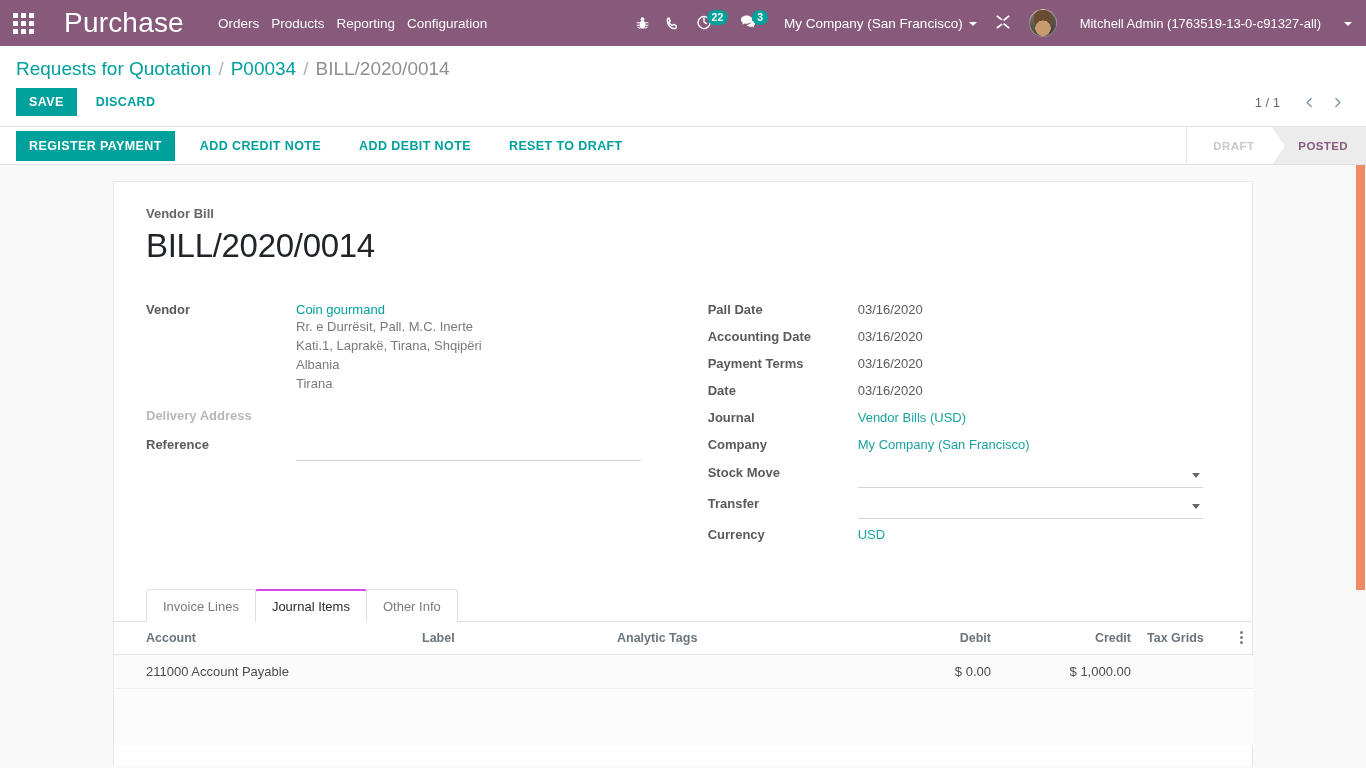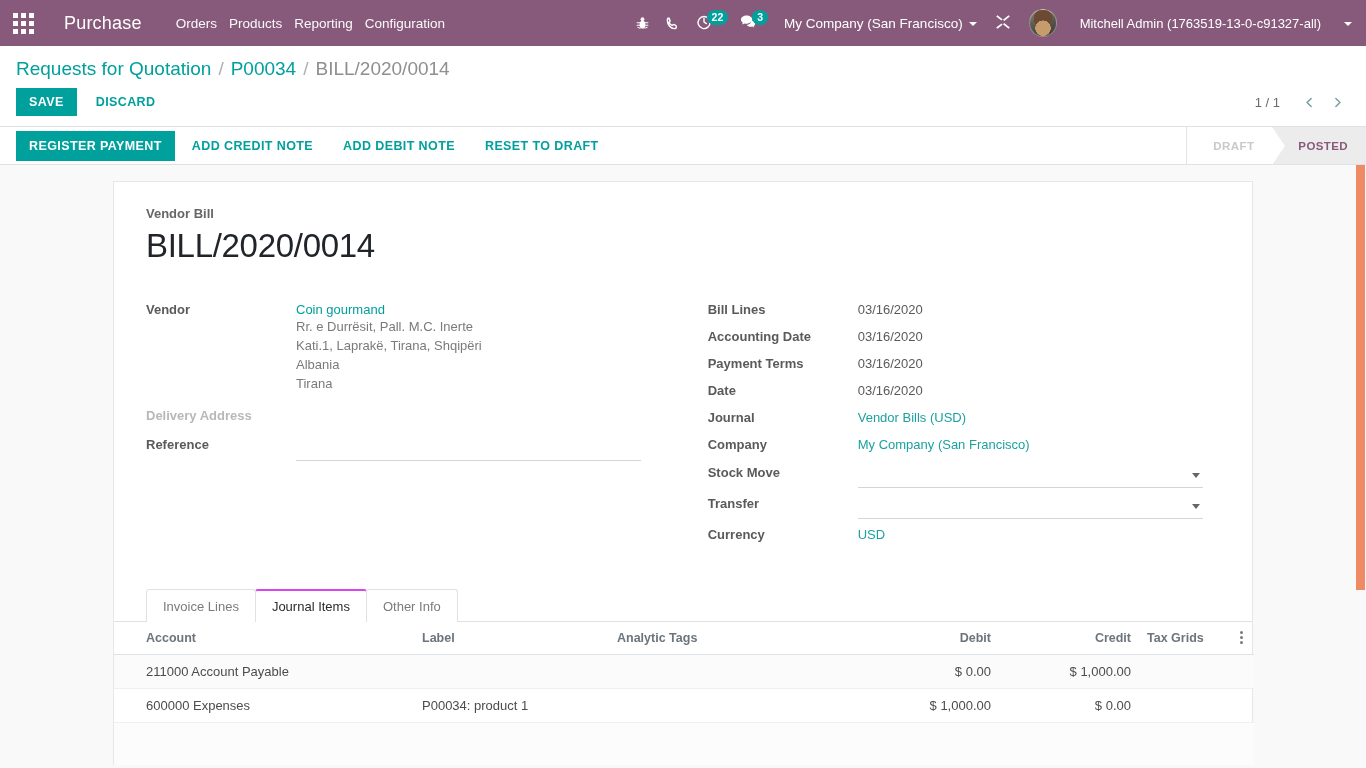--- a/index.html
+++ b/index.html
@@ -30,21 +30,21 @@
     cursor: pointer;
   }
   .apps-grid .dots {
     display: grid;
     grid-template-columns: repeat(3, 5px);
     grid-template-rows: repeat(3, 5px);
     gap: 3px;
   }
   .apps-grid .dots i { background: #ffffff; display: block; width: 5px; height: 5px; }
   .brand {
-    font-size: 18px;
+    font-size: 28px;
     font-weight: 400;
     margin-left: 18px;
     margin-right: 34px;
     letter-spacing: .2px;
     white-space: nowrap;
   }
   .nav-menu { display: flex; align-items: center; gap: 12px; }
   .nav-menu a {
     color: #ffffff;
     font-size: 13.5px;
@@ -151,21 +151,21 @@
   }
 
   
   .sbar-row {
     background: #ffffff;
     border-bottom: 1px solid #dee2e6;
     height: 38px;
     display: flex; align-items: stretch;
     position: relative;
   }
-  .sbar-buttons { display: flex; align-items: center; padding-left: 16px; gap: 4px; }
+  .sbar-buttons { display: flex; align-items: center; padding-left: 16px; gap: 12px; }
   .hdr-btn {
     background: transparent; border: none;
     color: #00A09D; font-size: 12.5px; font-weight: 700;
     letter-spacing: .4px; padding: 8px 13px; cursor: pointer;
     font-family: inherit; white-space: nowrap;
   }
   .hdr-btn.primary { background: #00A09D; color: #ffffff; }
   .statusbar {
     margin-left: auto;
     display: flex; align-items: stretch;
@@ -503,21 +503,21 @@
             <div class="fval">
               <div class="field-underline"></div>
             </div>
           </div>
 
         </div>
 
         <div class="col-right">
 
           <div class="frow">
-            <div class="flabel">Bill Lines</div>
+            <div class="flabel">Pall Date</div>
             <div class="fval">03/16/2020</div>
           </div>
 
           <div class="frow">
             <div class="flabel">Accounting Date</div>
             <div class="fval">03/16/2020</div>
           </div>
 
           <div class="frow">
             <div class="flabel">Payment Terms</div>
@@ -599,29 +599,20 @@
           <tbody>
             <tr class="row-alt">
               <td class="col-account">211000 Account Payable</td>
               <td class="col-label"></td>
               <td class="col-tags"></td>
               <td class="col-debit num">$ 0.00</td>
               <td class="col-credit num">$ 1,000.00</td>
               <td class="col-taxgrids"></td>
               <td class="col-opt"></td>
             </tr>
-            <tr>
-              <td class="col-account">600000 Expenses</td>
-              <td class="col-label">P00034: product 1</td>
-              <td class="col-tags"></td>
-              <td class="col-debit num">$ 1,000.00</td>
-              <td class="col-credit num">$ 0.00</td>
-              <td class="col-taxgrids"></td>
-              <td class="col-opt"></td>
-            </tr>
             <tr class="blank">
               <td class="col-account"></td>
               <td></td>
               <td></td>
               <td></td>
               <td></td>
               <td></td>
               <td></td>
             </tr>
           </tbody>

